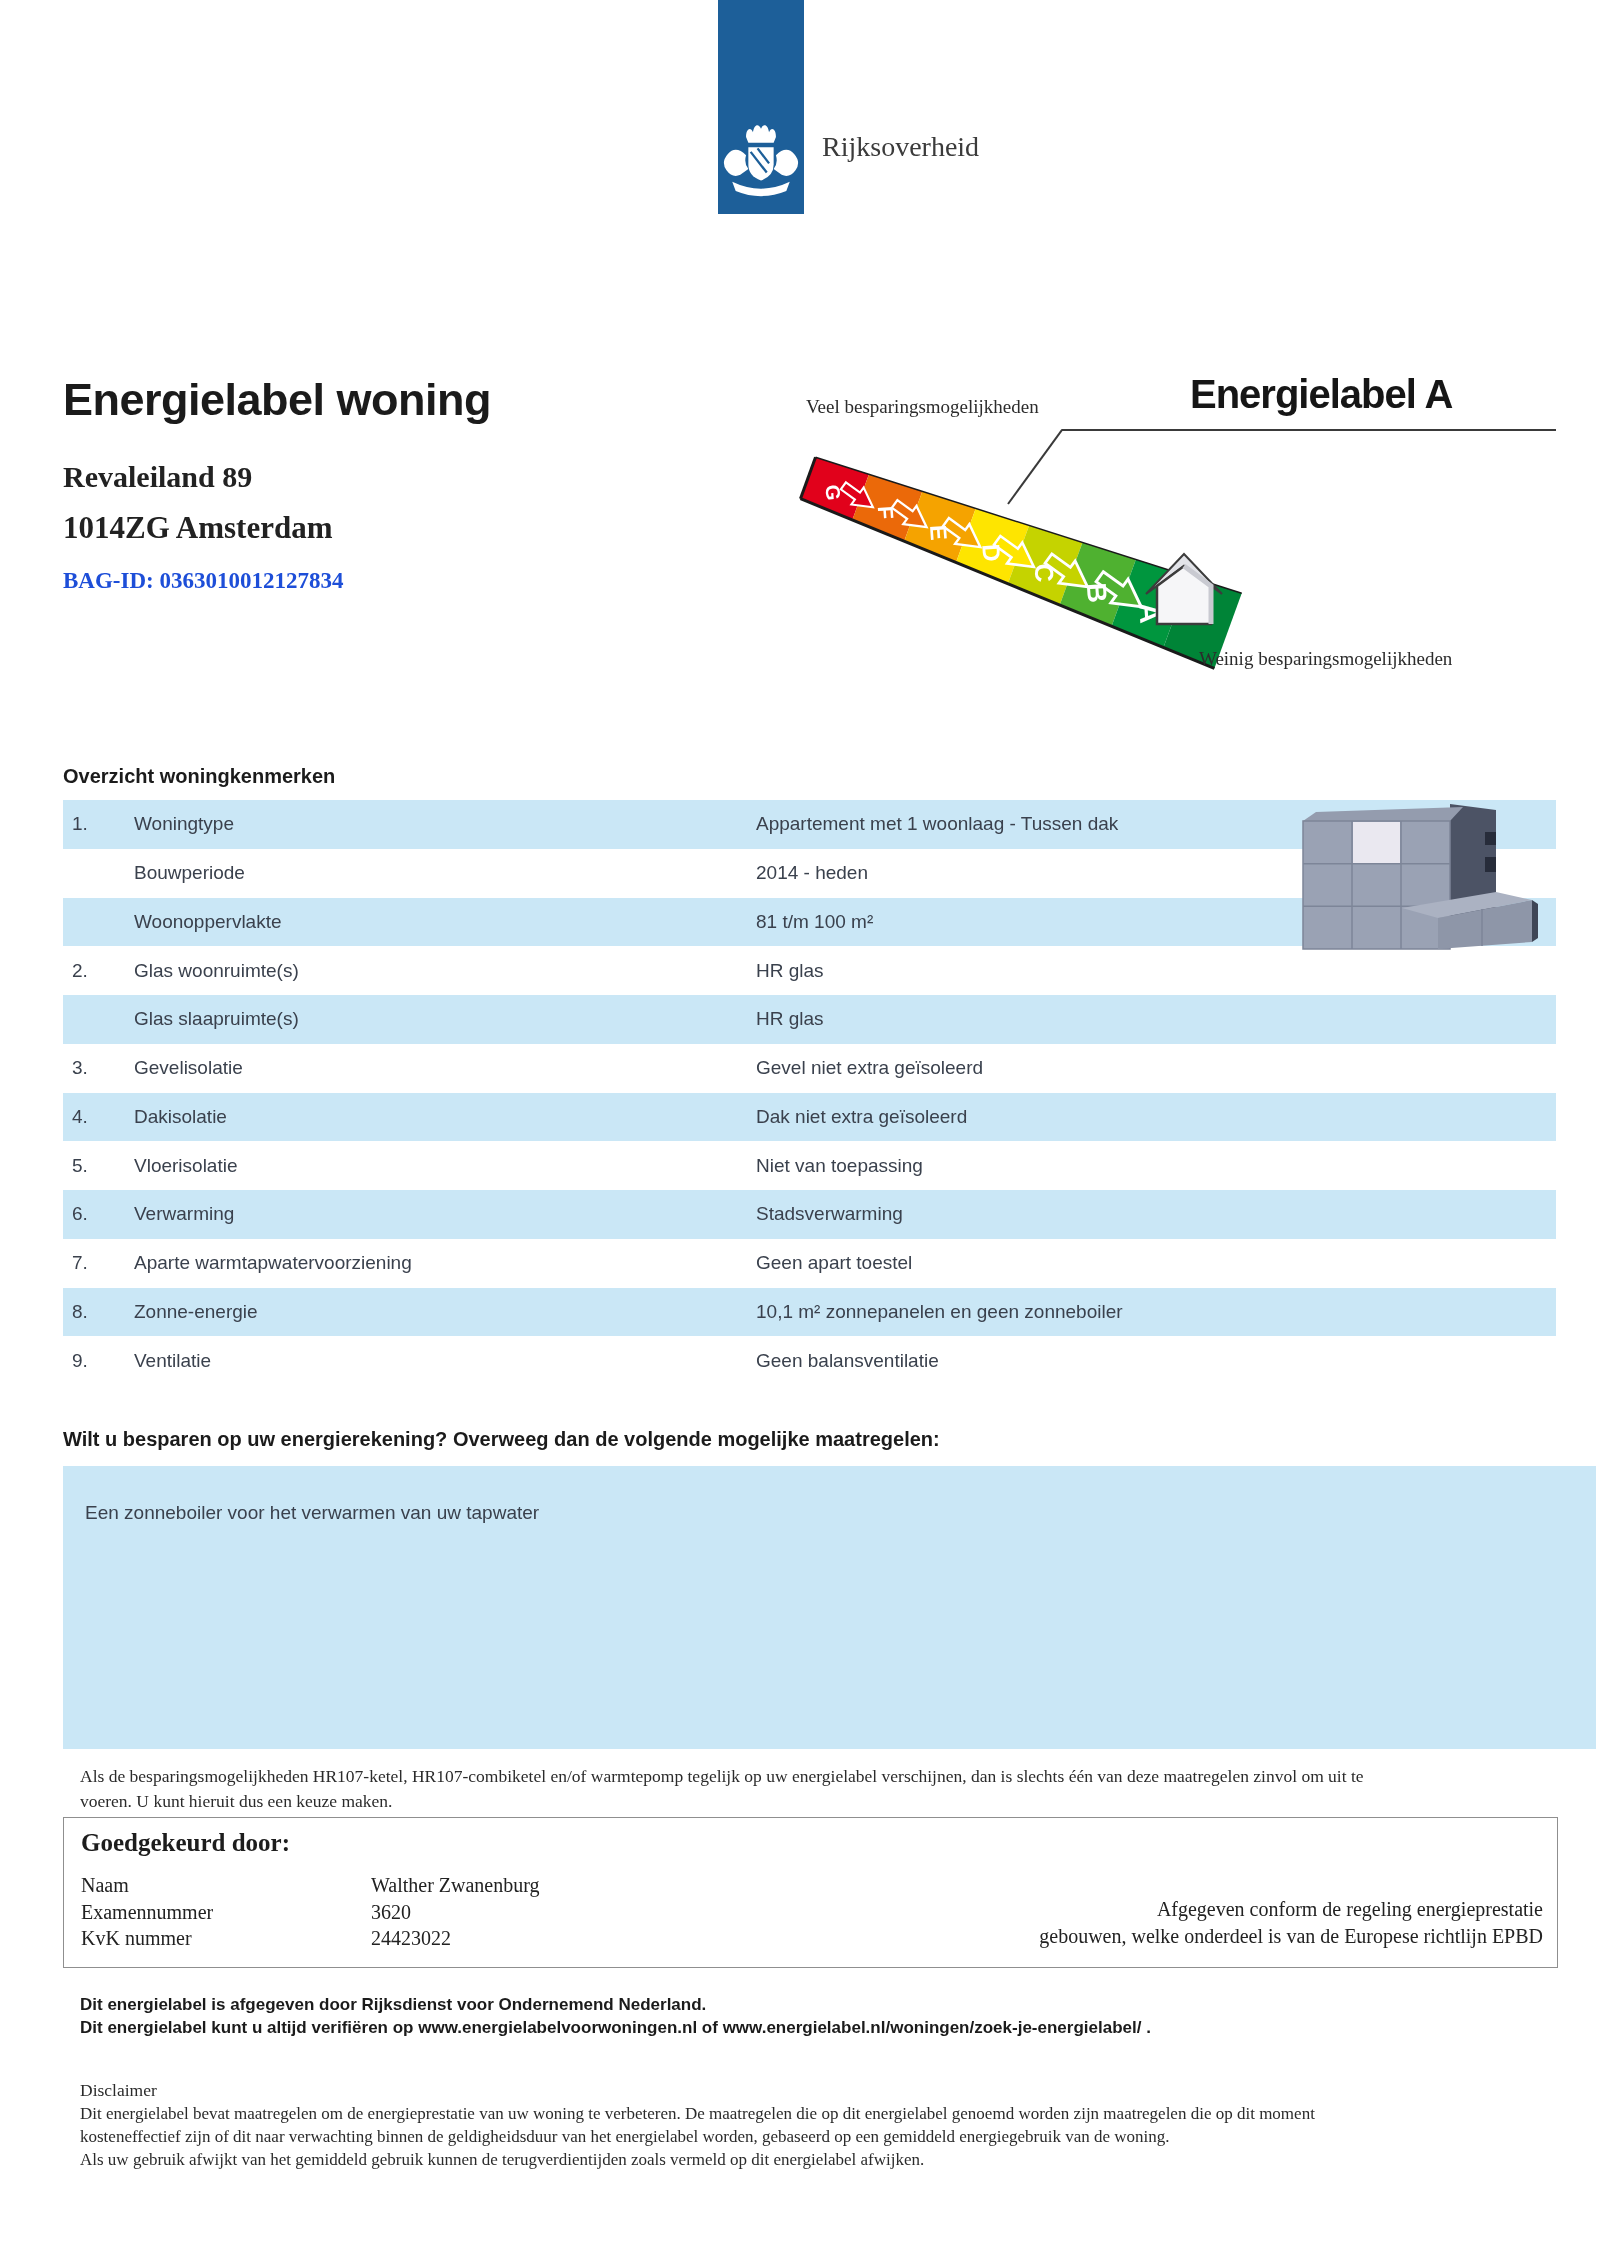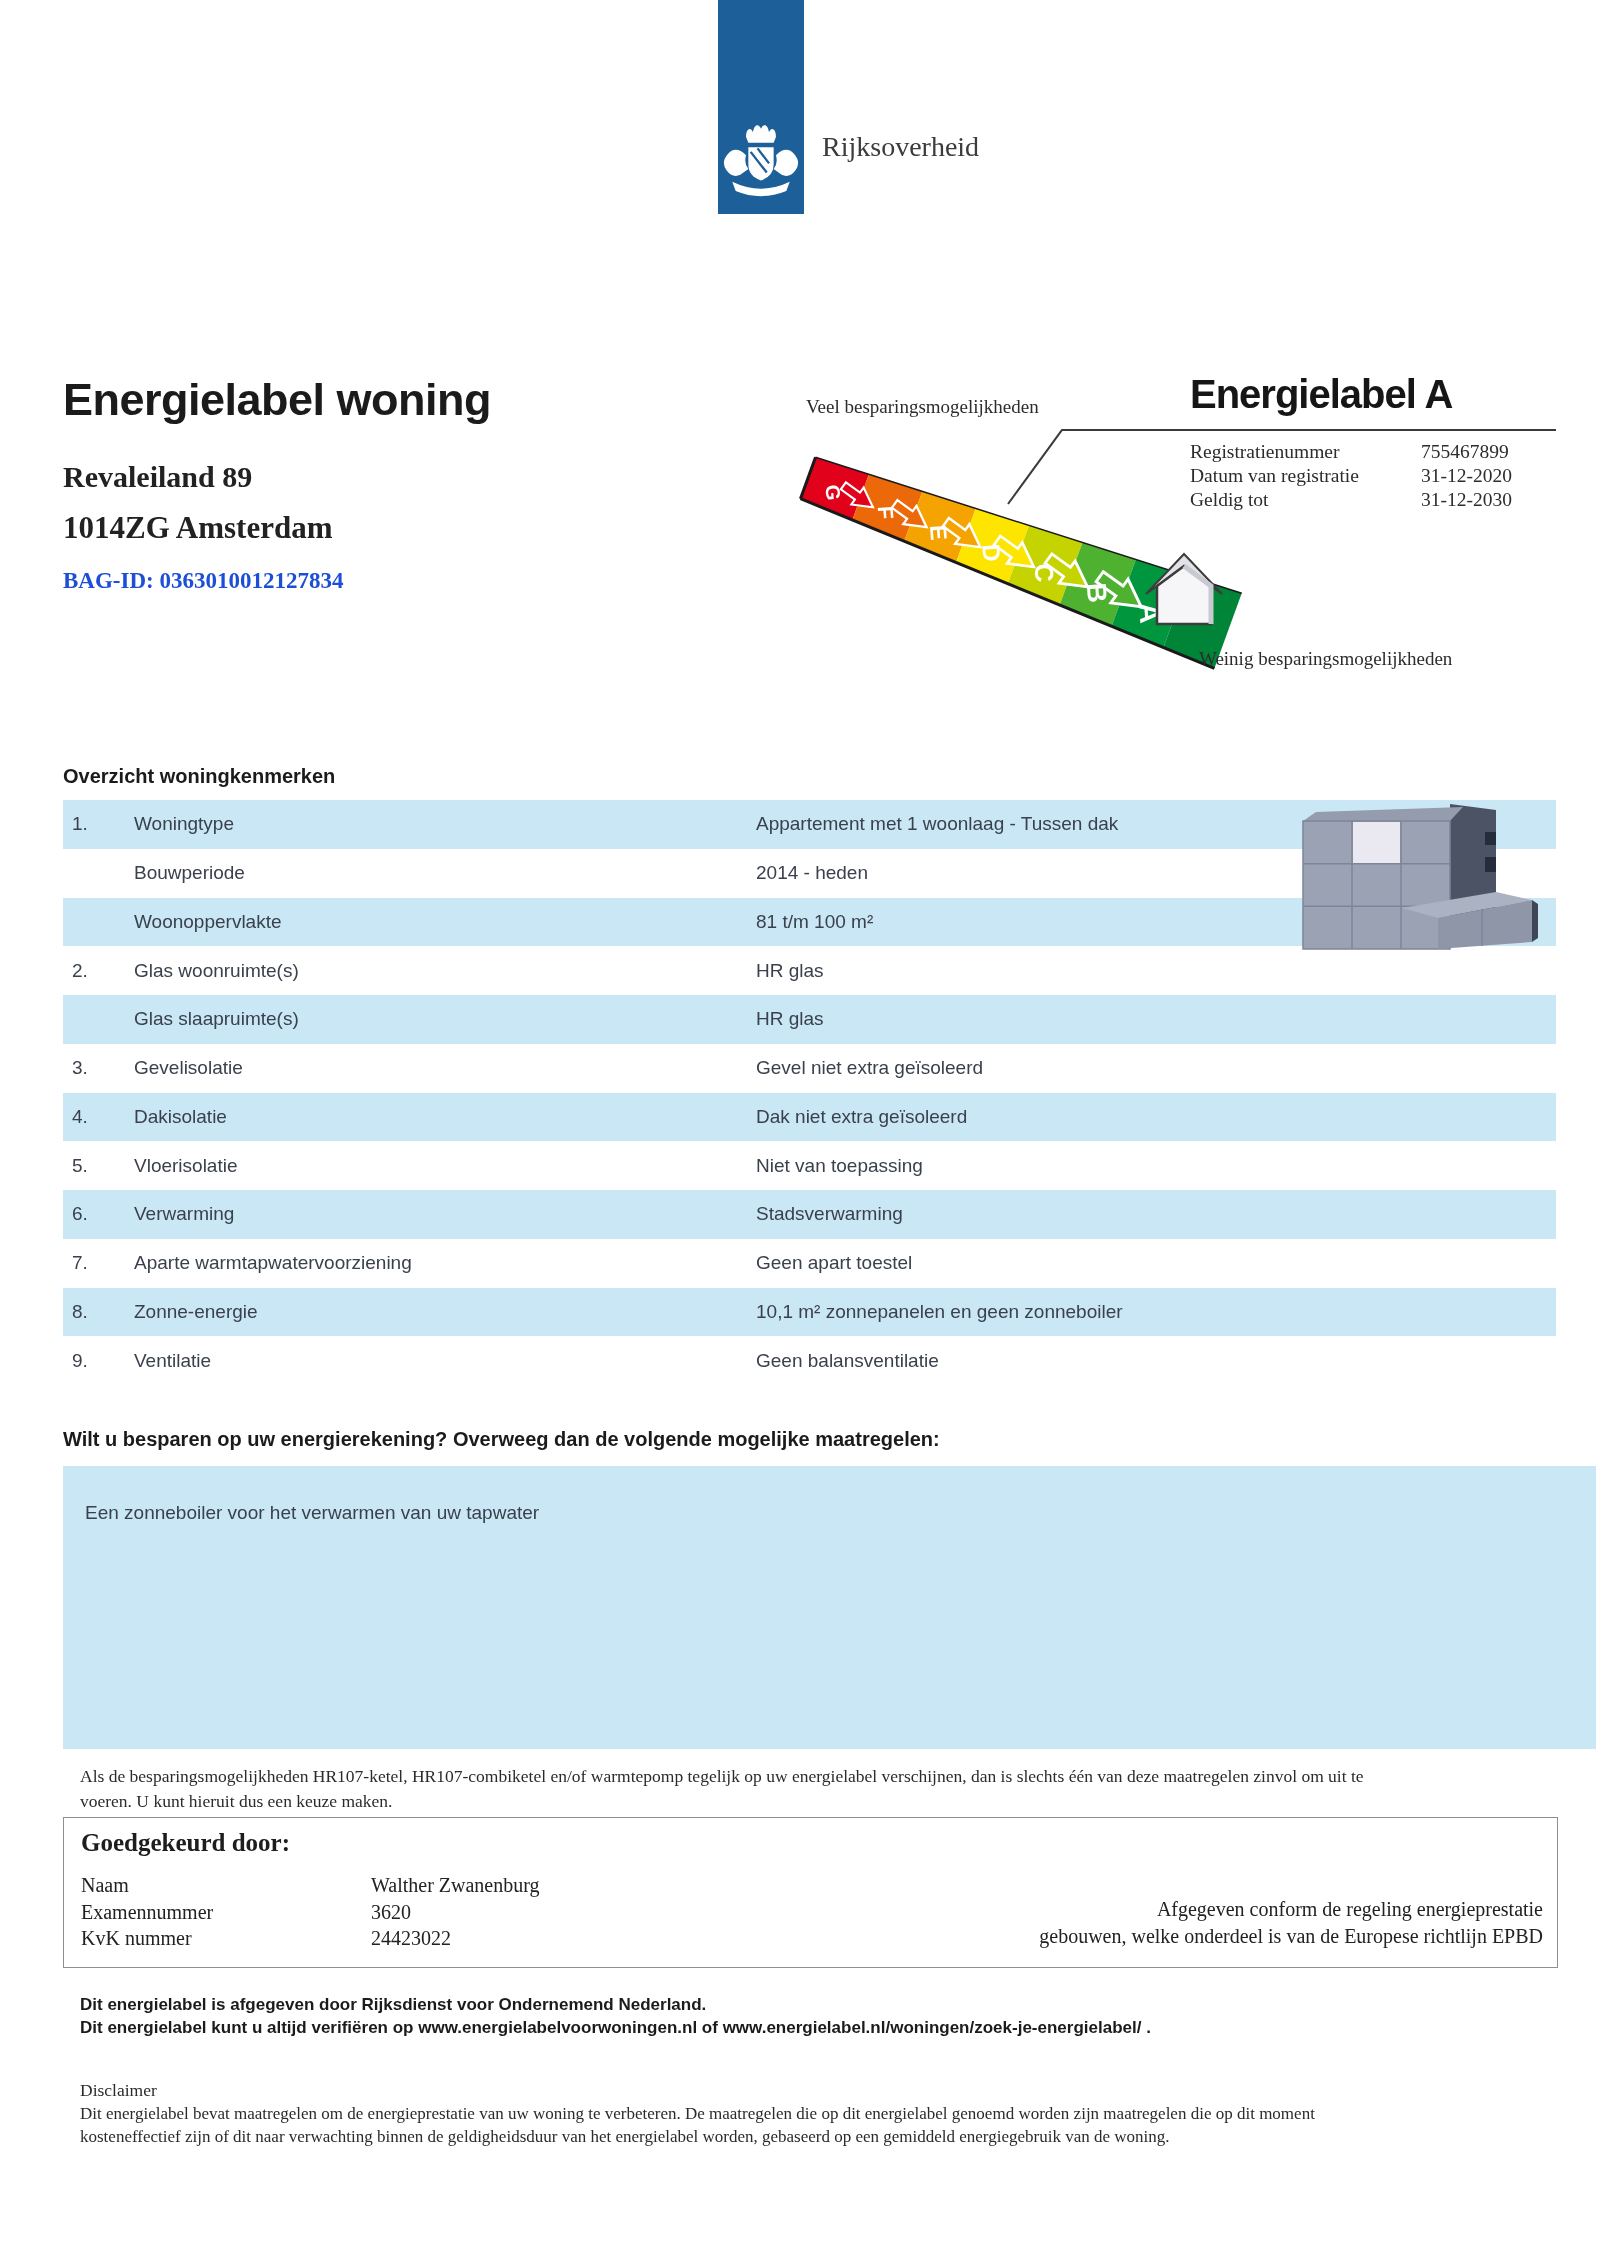--- a/index.html
+++ b/index.html
@@ -78,34 +78,20 @@
   <div class="abs doc-title">Energielabel woning</div>
   <div class="abs addr1">Revaleiland 89</div>
   <div class="abs addr2">1014ZG Amsterdam</div>
   <div class="abs bagid">BAG-ID: 0363010012127834</div>
 
   <div class="abs veel">Veel besparingsmogelijkheden</div>
   <div class="abs label-a">Energielabel A</div>
   <div class="abs callout-h"></div>
   <div class="abs callout-d"></div>
 
-  <div class="abs regs">
-    <div class="reg-row">
-      <span class="rl">Registratienummer</span>
-      <span class="rv">755467899</span>
-    </div>
-    <div class="reg-row">
-      <span class="rl">Datum van registratie</span>
-      <span class="rv">31-12-2020</span>
-    </div>
-    <div class="reg-row">
-      <span class="rl">Geldig tot</span>
-      <span class="rv">31-12-2030</span>
-    </div>
-  </div>
 
   <svg class="abs" style="left:796px;top:436px;" width="450" height="248" viewBox="0 0 450 248">
     <g transform="translate(12,42) rotate(20)">
       <polygon points="0,-22 56,-24.3 56,24.3 0,22" fill="#e1011b"></polygon>
       <polygon points="56,-24.3 112,-26.5 112,26.5 56,24.3" fill="#eb6909"></polygon>
       <polygon points="112,-26.5 168,-28.8 168,28.8 112,26.5" fill="#f5a300"></polygon>
       <polygon points="168,-28.8 224,-31 224,31 168,28.8" fill="#fee500"></polygon>
       <polygon points="224,-31 280,-33.3 280,33.3 224,31" fill="#c5d300"></polygon>
       <polygon points="280,-33.3 336,-35.5 336,35.5 280,33.3" fill="#4fb130"></polygon>
       <polygon points="336,-35.5 392,-37.8 392,37.8 336,35.5" fill="#00963e"></polygon>
@@ -261,14 +247,15 @@
       <div>Afgegeven conform de regeling energieprestatie</div>
       <div>gebouwen, welke onderdeel is van de Europese richtlijn EPBD</div>
     </div>
   </div>
 
   <div class="abs foot-bold1">Dit energielabel is afgegeven door Rijksdienst voor Ondernemend Nederland.</div>
   <div class="abs foot-bold2">Dit energielabel kunt u altijd verifiëren op www.energielabelvoorwoningen.nl of www.energielabel.nl/woningen/zoek-je-energielabel/ .</div>
   <div class="abs disc-h">Disclaimer</div>
   <div class="abs disc1 disc-line">Dit energielabel bevat maatregelen om de energieprestatie van uw woning te verbeteren. De maatregelen die op dit energielabel genoemd worden zijn maatregelen die op dit moment</div>
   <div class="abs disc2 disc-line">kosteneffectief zijn of dit naar verwachting binnen de geldigheidsduur van het energielabel worden, gebaseerd op een gemiddeld energiegebruik van de woning.</div>
+  <div class="abs disc3 disc-line">Als uw gebruik afwijkt van het gemiddeld gebruik kunnen de terugverdientijden zoals vermeld op dit energielabel afwijken.</div>
 
 </div>
 
 </body></html>

